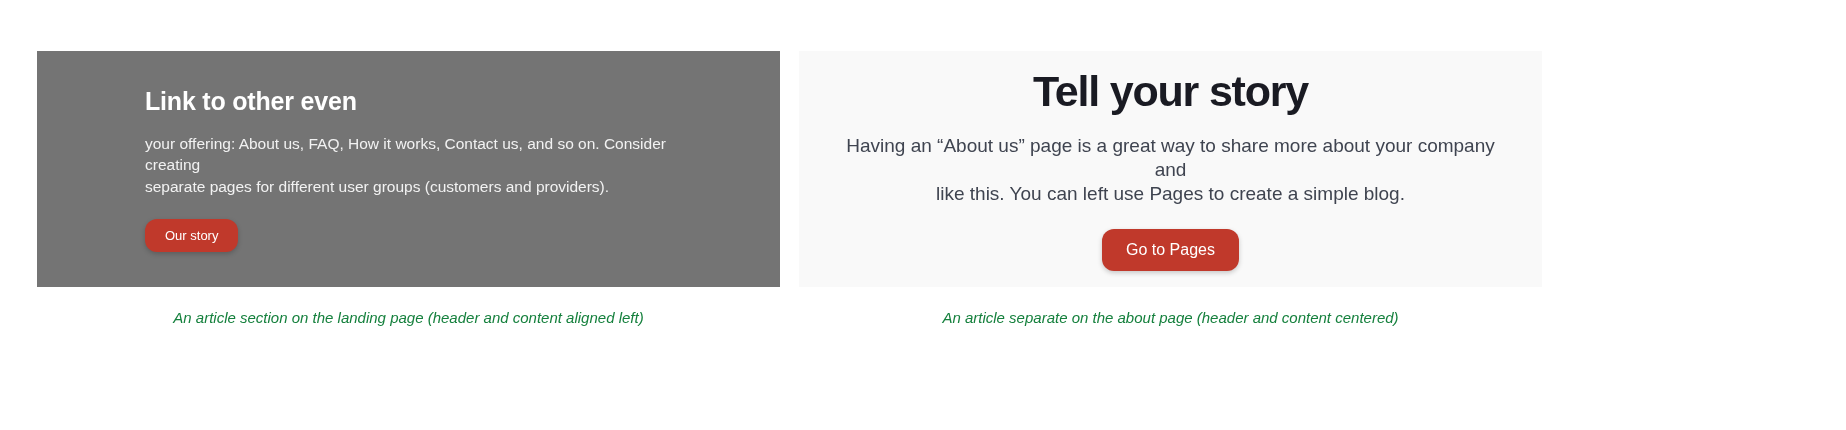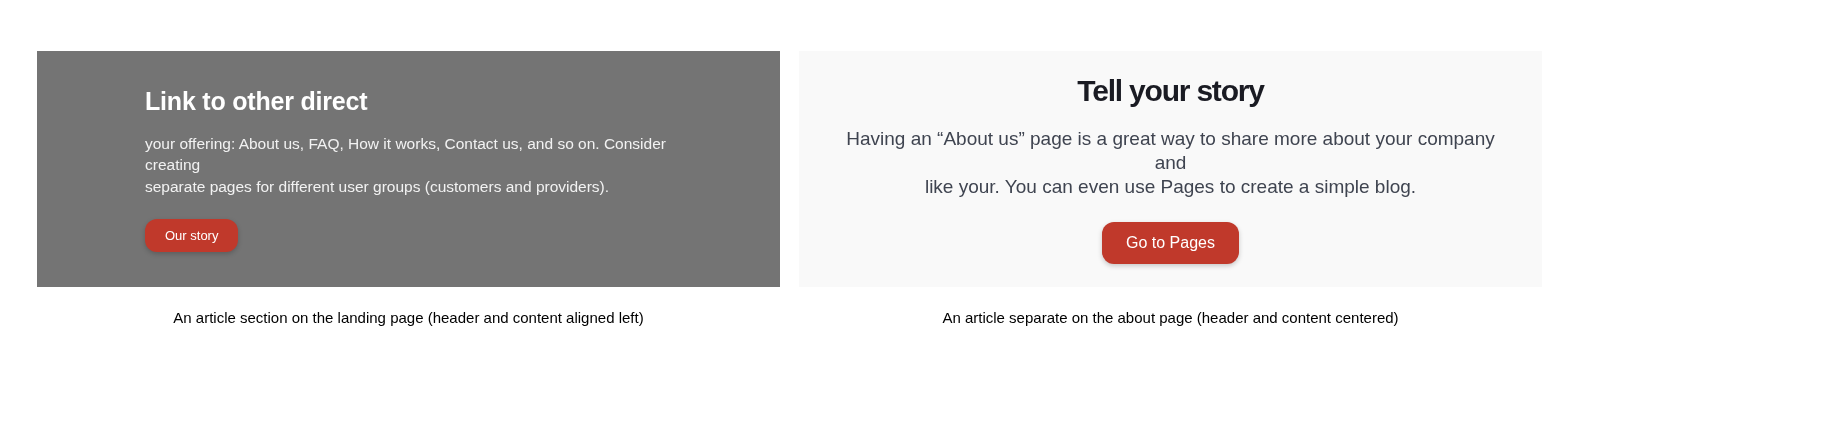--- a/index.html
+++ b/index.html
@@ -67,21 +67,21 @@
   }
 
   .card-left .heading {
     font-size: 25px;
     line-height: 1.2;
     color: #ffffff;
     margin-bottom: 17px;
   }
 
   .card-right .heading {
-    font-size: 30px;
+    font-size: 43px;
     line-height: 1.15;
     color: #1a1b23;
     letter-spacing: -1.2px;
     margin-bottom: 18px;
   }
 
   
   .body-copy {
     margin: 0;
     font-weight: 400;
@@ -133,58 +133,59 @@
     font-size: 16px;
     font-weight: 500;
     padding: 1px 24px;
     height: 42px;
     min-width: 108px;
   }
 
   
   .caption {
     font-size: 15px;
-    color: #000000;
+    color: #15803d;
     line-height: 1.4;
     padding-top: 20px;
     font-weight: 400;
+    font-style: italic;
   }
 
   .caption-left {
     text-align: center;
   }
 
   .caption-right {
     text-align: center;
   }
 </style>
 </head>
 <body>
 
 <div class="board">
   <div class="panels">
 
     <div class="column">
       <div class="card card-left">
-        <h2 class="heading">Link to other direct</h2>
+        <h2 class="heading">Link to other even</h2>
         <p class="body-copy">
           <span class="line">your offering: About us, FAQ, How it works, Contact us, and so on. Consider creating</span>
           <span class="line">separate pages for different user groups (customers and providers).</span>
         </p>
         <button class="btn btn-left">Our story</button>
       </div>
       <div class="caption caption-left">An article section on the landing page (header and content aligned left)</div>
     </div>
 
     <div class="column">
       <div class="card card-right">
         <h2 class="heading">Tell your story</h2>
         <p class="body-copy">
           <span class="line">Having an “About us” page is a great way to share more about your company and</span>
-          <span class="line">like your. You can even use Pages to create a simple blog.</span>
+          <span class="line">like this. You can left use Pages to create a simple blog.</span>
         </p>
         <button class="btn btn-right">Go to Pages</button>
       </div>
       <div class="caption caption-right">An article separate on the about page (header and content centered)</div>
     </div>
 
   </div>
 </div>
 
 </body></html>

